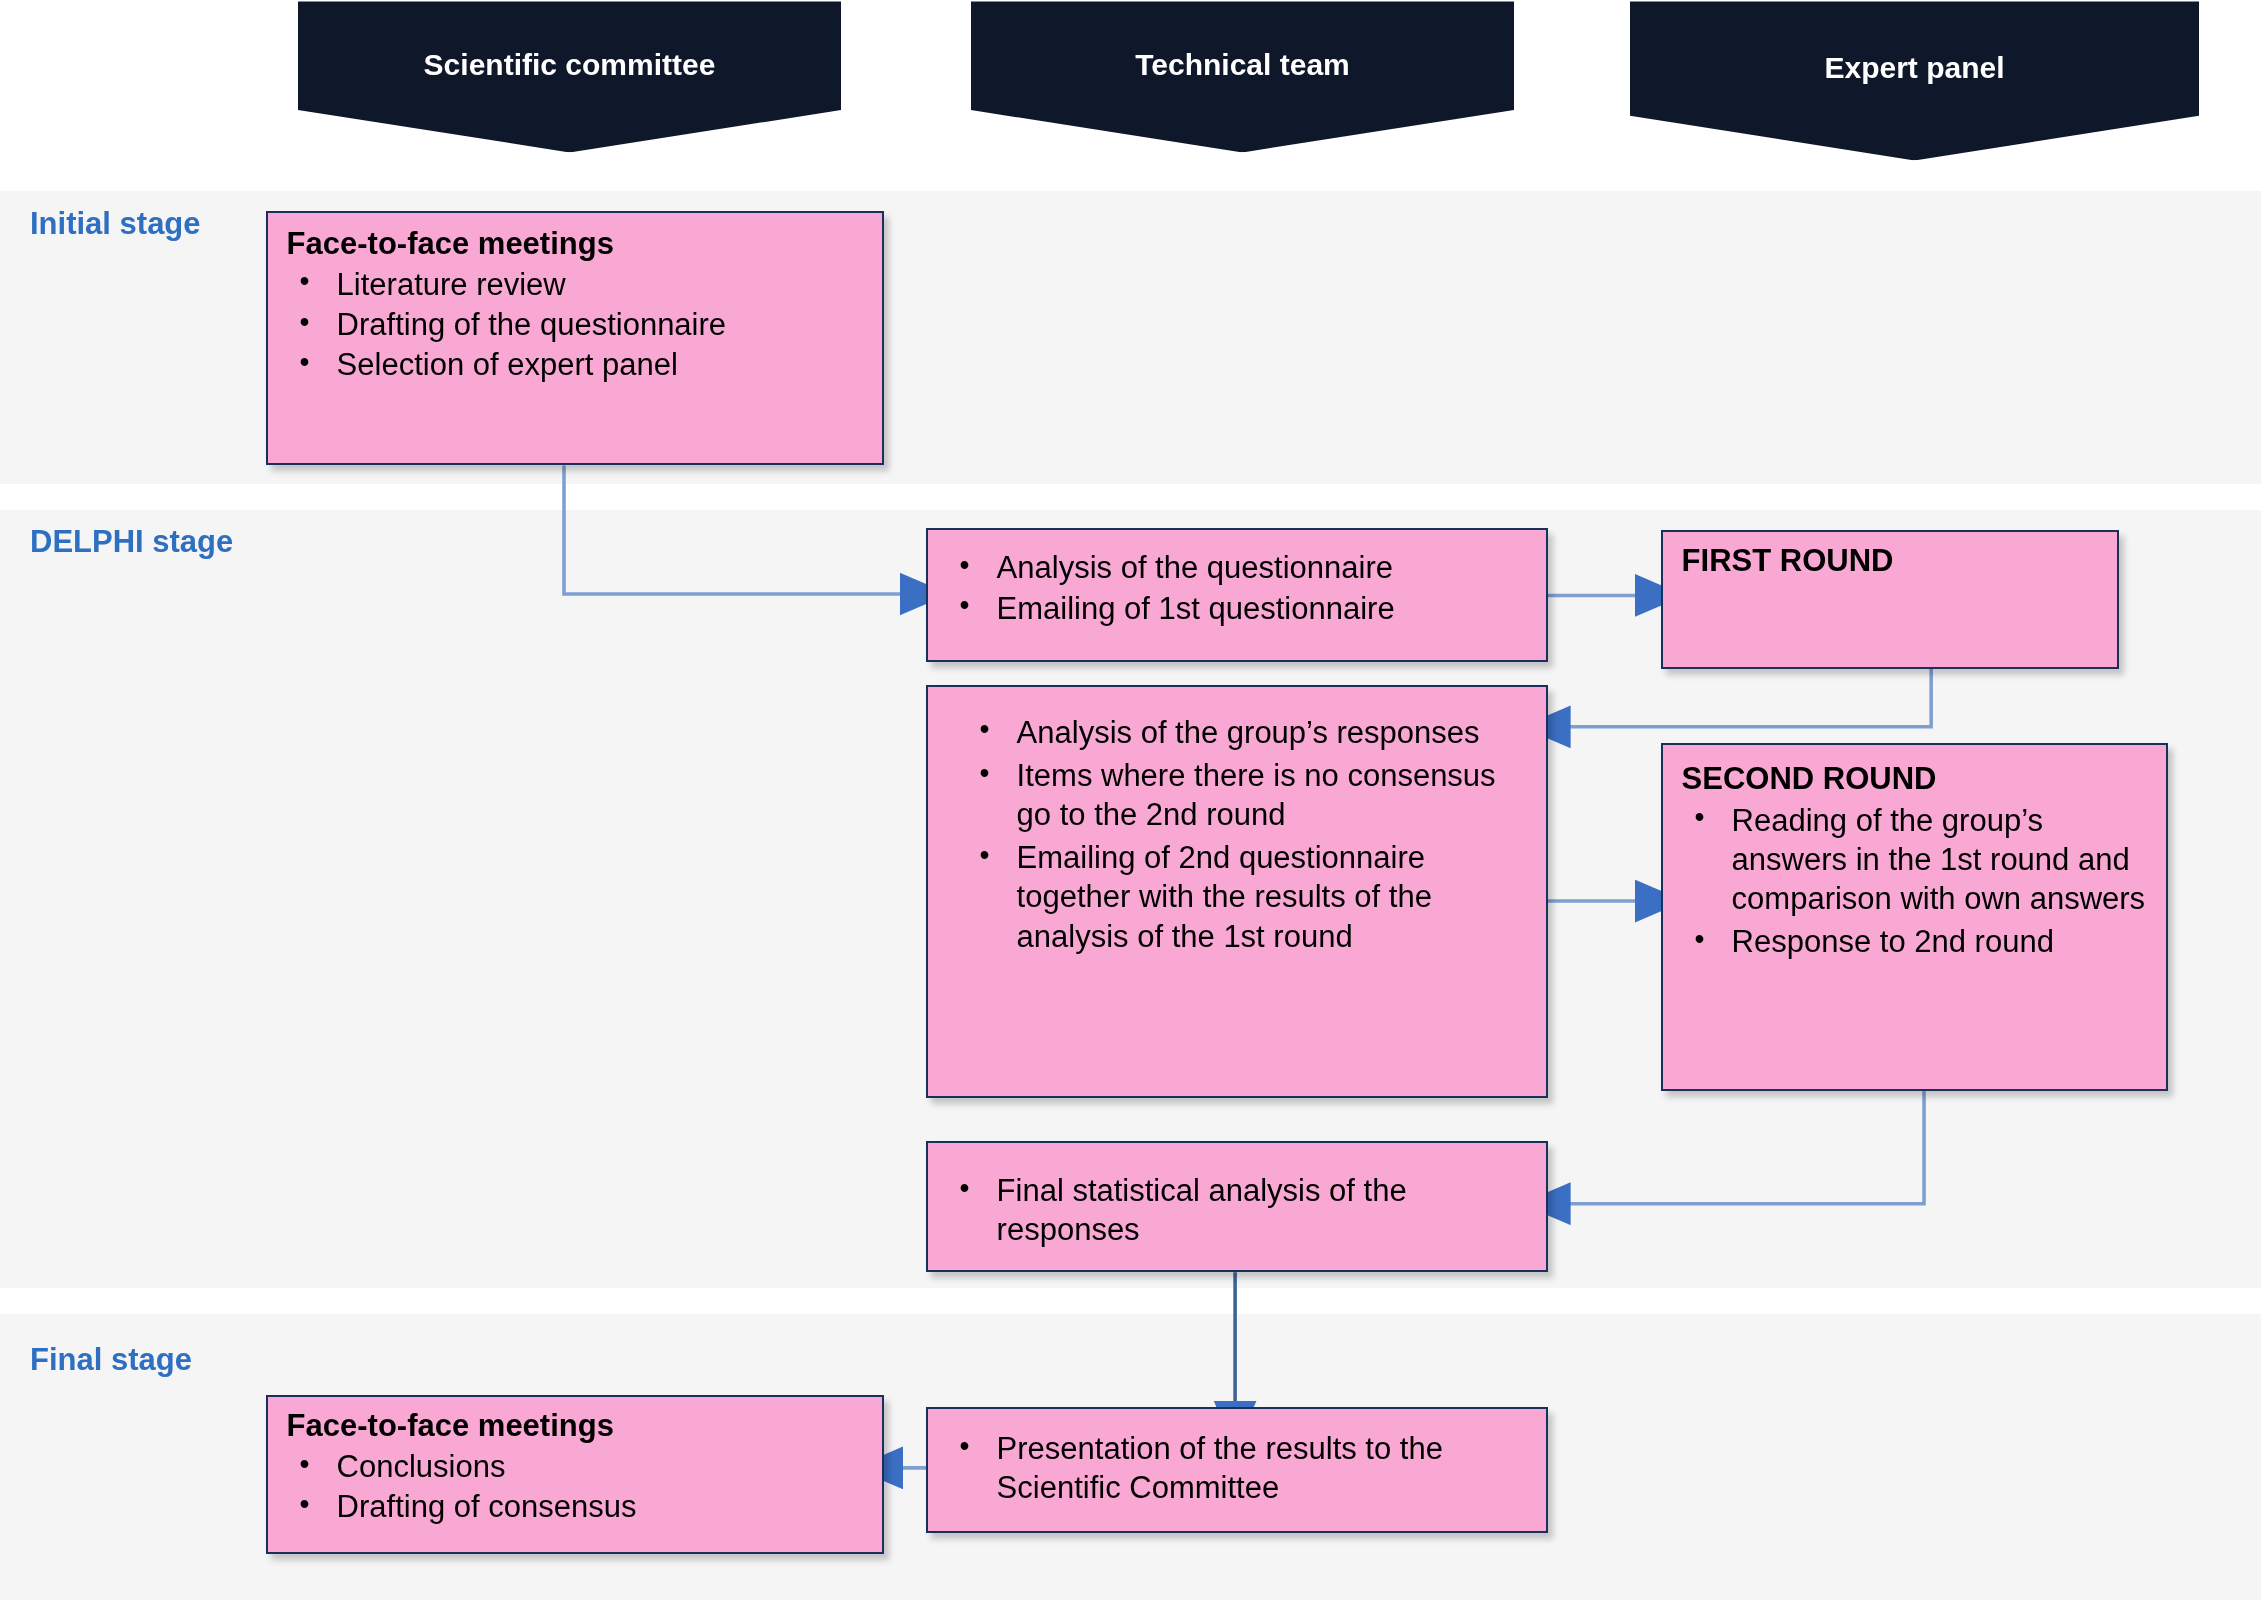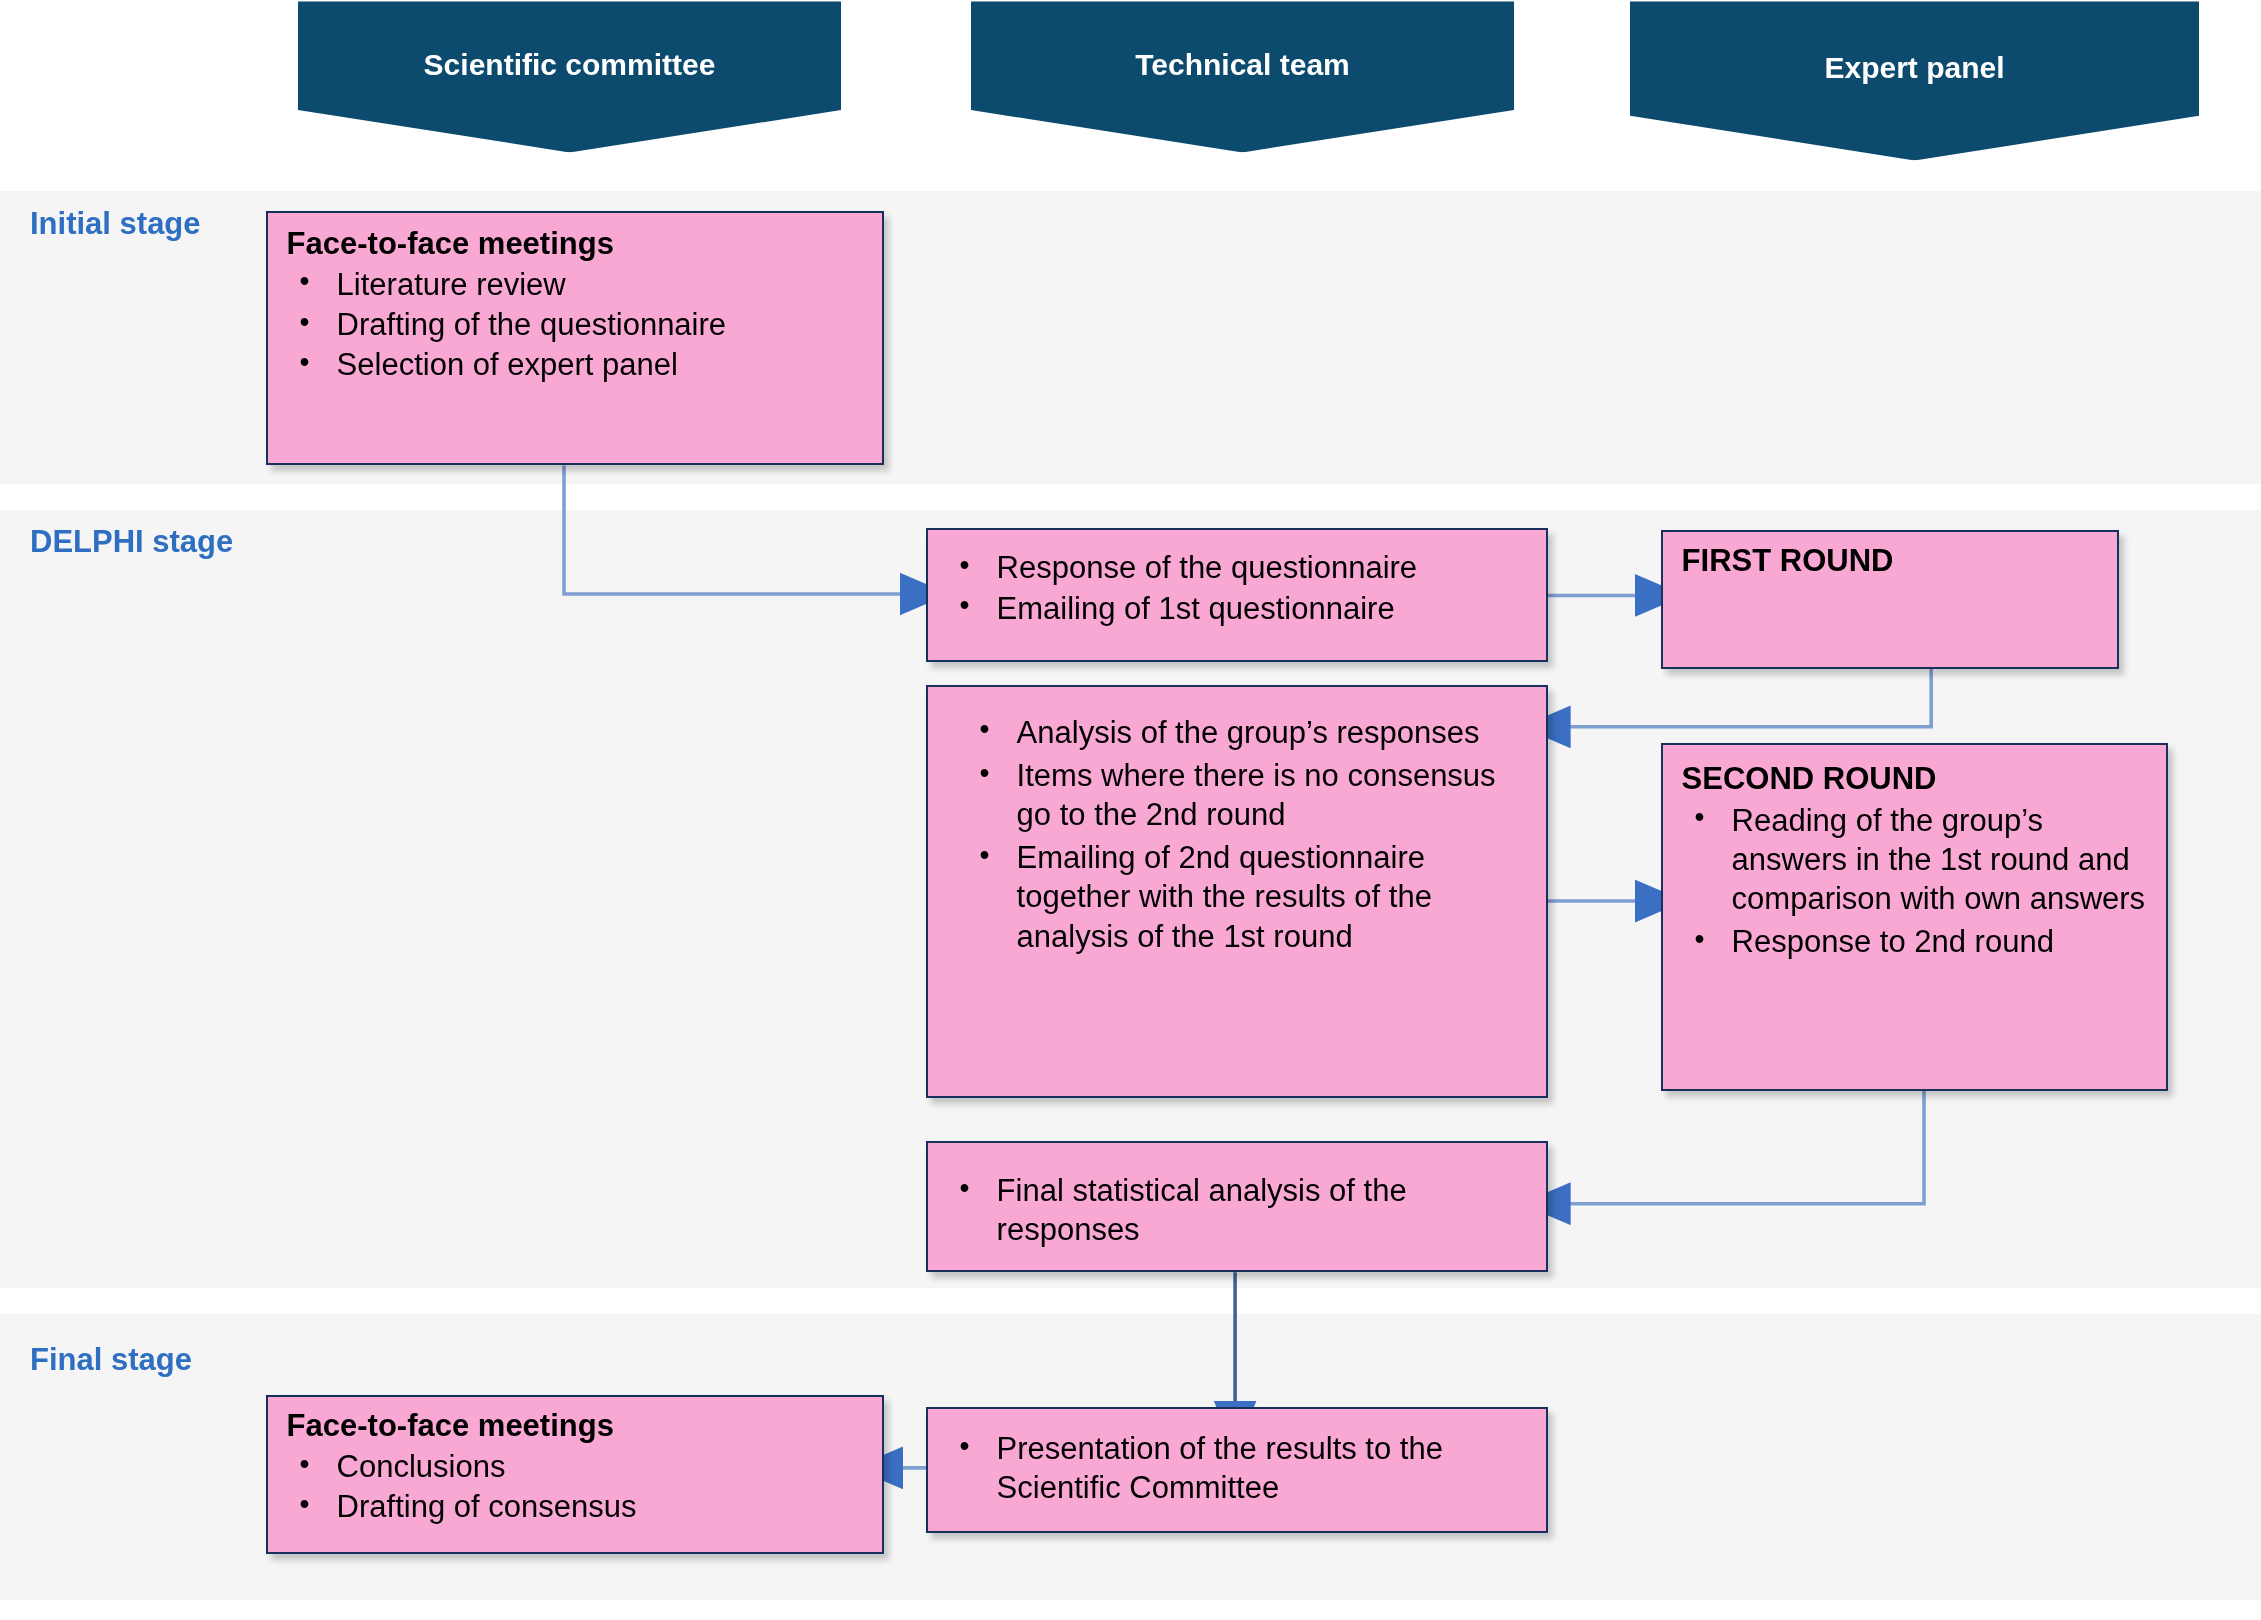--- a/index.html
+++ b/index.html
@@ -12,21 +12,21 @@
   #band-delphi{top:510px;height:778px;}
   #band-final{top:1314px;height:286px;}
 
   .stage-label{
     position:absolute;color:#2f6fc2;font-weight:bold;font-size:31px;
     letter-spacing:0px;white-space:nowrap;
   }
 
   
   .banner{
-    position:absolute;background:#0c4a6e;color:#ffffff;font-weight:bold;
+    position:absolute;background:#0f172a;color:#ffffff;font-weight:bold;
     font-size:30px;text-align:center;
     -webkit-clip-path:polygon(0 0,100% 0,100% 72%,50% 100%,0 72%);
     clip-path:polygon(0 0,100% 0,100% 72%,50% 100%,0 72%);
     filter:drop-shadow(4.3px 5.7px 5.7px rgba(0,0,0,0.22));
   }
   .banner span{display:block;}
 
   
   .box{
     position:absolute;background:#f9a8d4;border:2.9px solid #17305c;
@@ -105,21 +105,21 @@
         <li>Literature review</li>
         <li>Drafting of the questionnaire</li>
         <li>Selection of expert panel</li>
       </ul>
     </div>
   </div>
 
   <div class="box" style="left:926px;top:528px;width:622px;height:134px;">
     <div class="box-inner" style="padding-top:17px;">
       <ul class="bullets tight">
-        <li>Response of the questionnaire</li>
+        <li>Analysis of the questionnaire</li>
         <li>Emailing of 1st questionnaire</li>
       </ul>
     </div>
   </div>
 
   <div class="box" style="left:1661px;top:530px;width:458px;height:139px;">
     <div class="box-inner" style="padding-top:11.4px;">
       <div class="box-title">FIRST ROUND</div>
     </div>
   </div>

